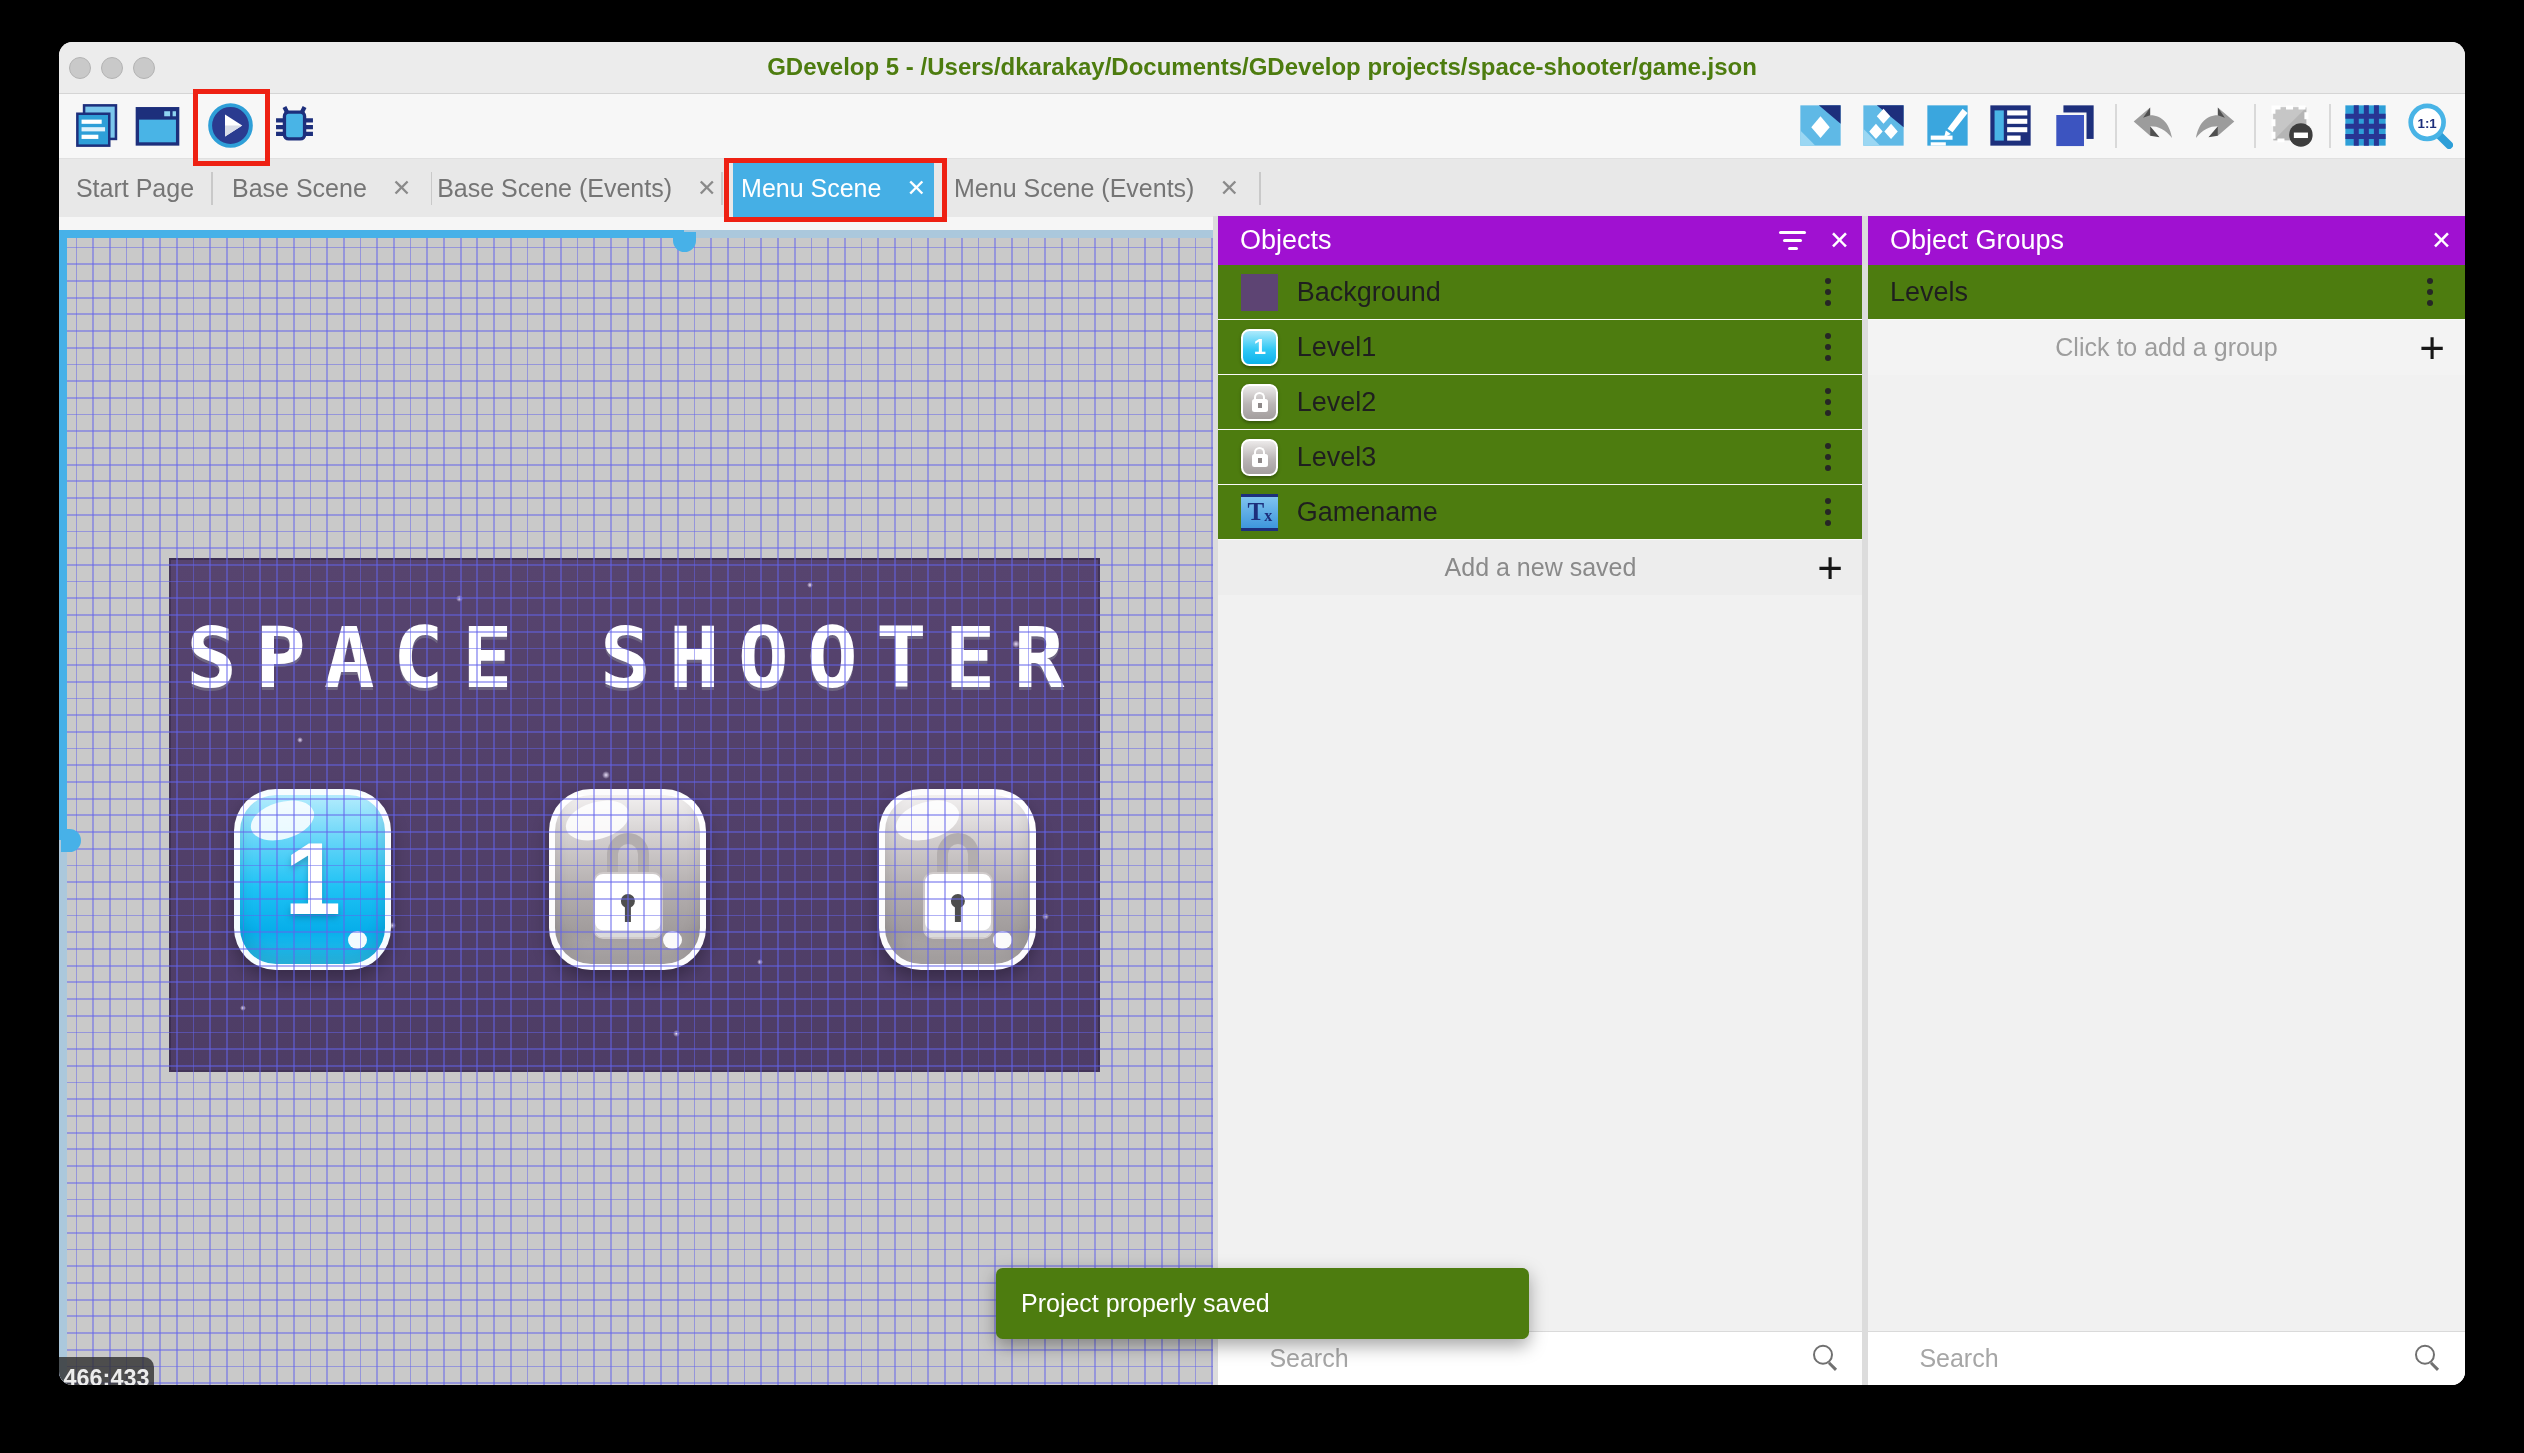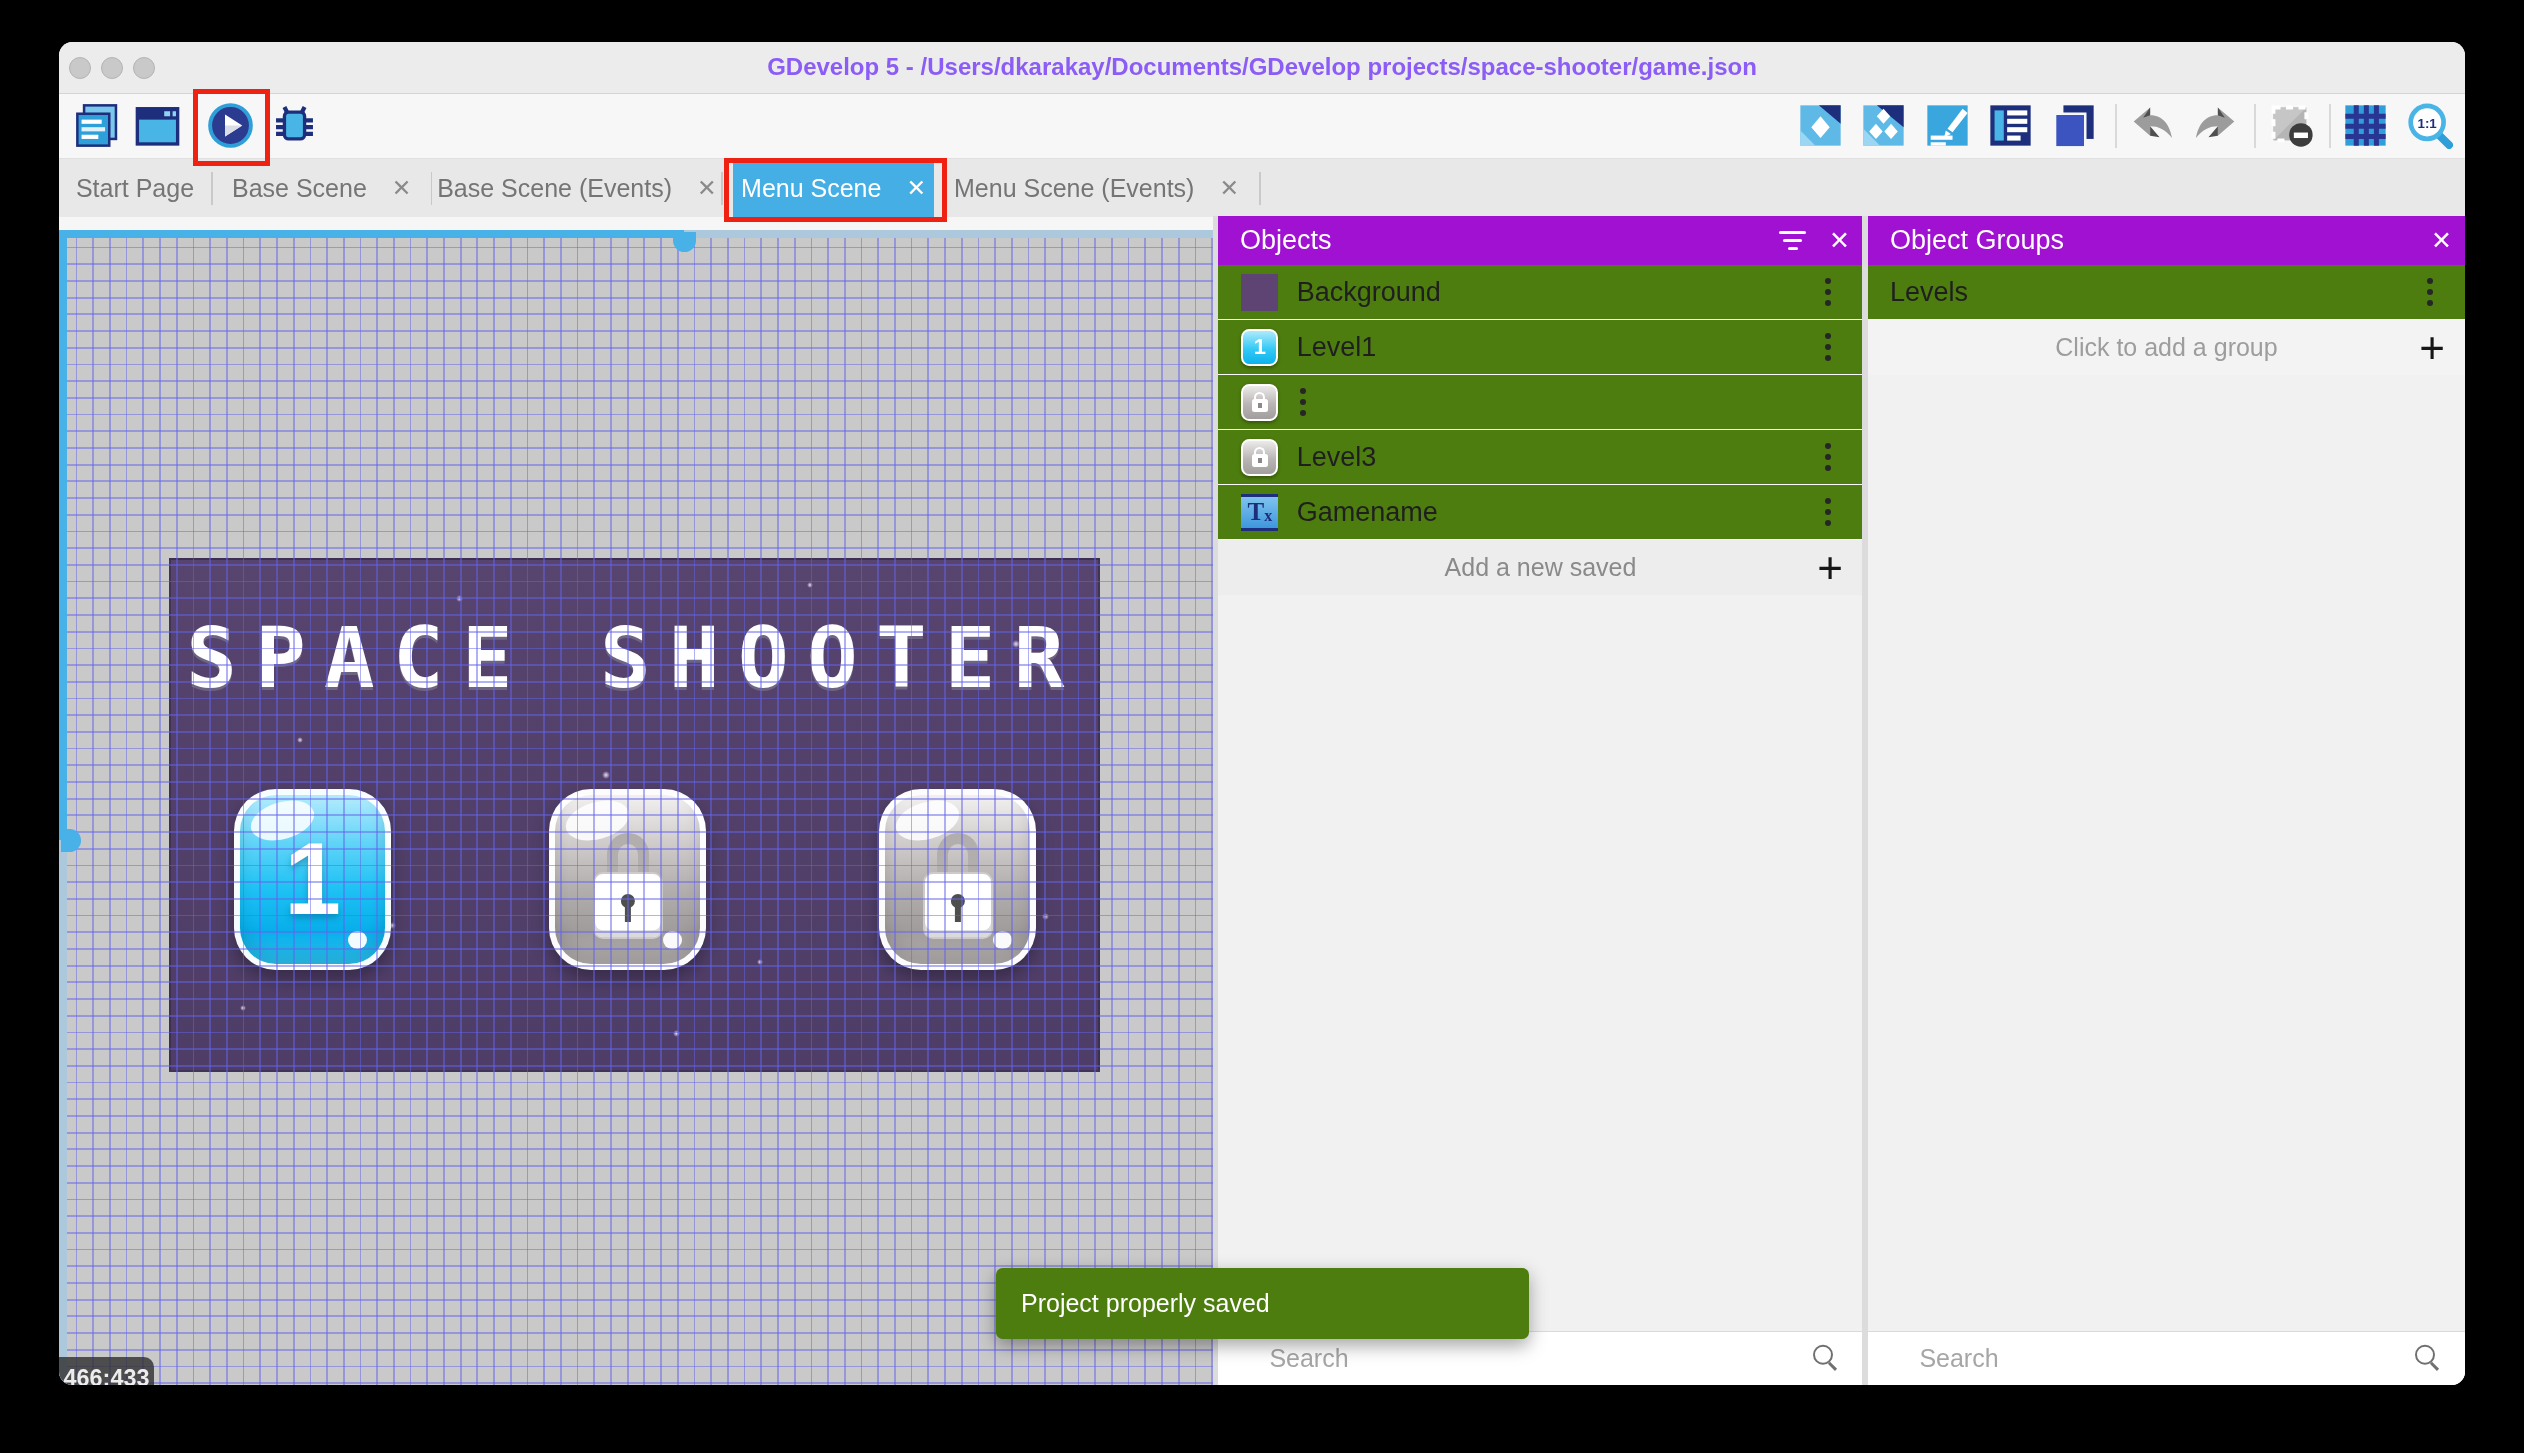--- a/index.html
+++ b/index.html
@@ -10,21 +10,21 @@
     background:#f6f6f6; border-radius:13.4px; overflow:hidden;
     box-shadow:0 25px 75px rgba(0,0,0,.6); }
 
   
   .titlebar { position:absolute; left:0; top:0; width:100%; height:52px;
     background:#ececec; border-bottom:1.7px solid #d5d5d5; }
   .traffic { position:absolute; top:15px; width:22px; height:22px; border-radius:50%;
     background:#c9c9c9; border:0.8px solid #b3b3b3; }
   .t1{left:10px;} .t2{left:42px;} .t3{left:74px;}
   .win-title { position:absolute; left:0; right:0; top:0; height:52px; line-height:50px;
-    text-align:center; font-size:24px; font-weight:bold; color:#8b5cf6; white-space:nowrap; }
+    text-align:center; font-size:24px; font-weight:bold; color:#4d7c0f; white-space:nowrap; }
 
   
   .toolbar { position:absolute; left:0; top:52px; width:100%; height:64px; background:#f7f7f7; }
   .tool-icon { position:absolute; top:8.4px; width:47px; height:47px; }
   .tool-icon svg { width:100%; height:100%; display:block; }
   .tsep { position:absolute; top:10px; width:1.7px; height:44px; background:#d9d9d9; }
 
   
   .tabbar { position:absolute; left:0; top:116px; width:100%; height:59px;
     background:#e8e8e8; border-top:0.8px solid #e0e0e0; display:flex; align-items:stretch; }
@@ -401,20 +401,21 @@
                 <i></i>
                 <i></i>
               </div>
           </div>
           <div class="row">
             <div class="row-icon">
               <div class="mini-btn mini-grey">
                   <div class="mini-lock"></div>
                 </div>
             </div>
+            <span class="name with-icon">Level2</span>
             <div class="dots">
                 <i></i>
                 <i></i>
                 <i></i>
               </div>
           </div>
           <div class="row">
             <div class="row-icon">
               <div class="mini-btn mini-grey">
                   <div class="mini-lock"></div>

